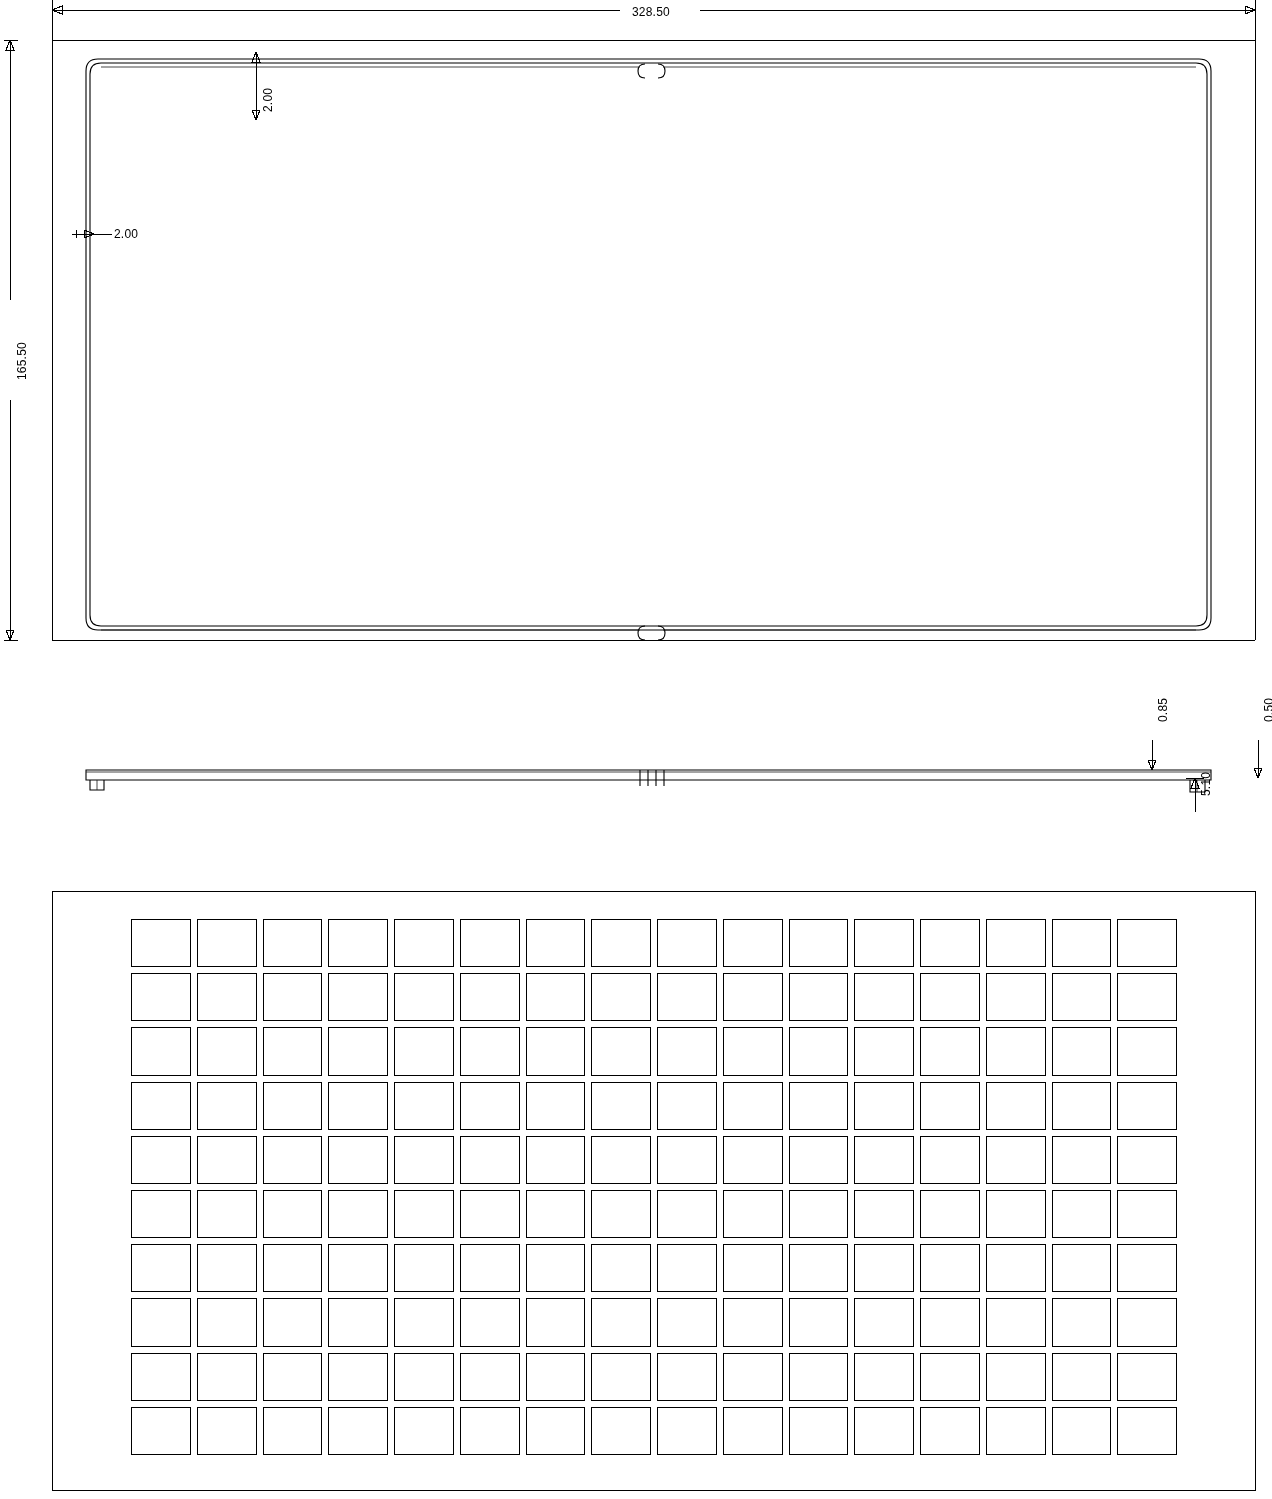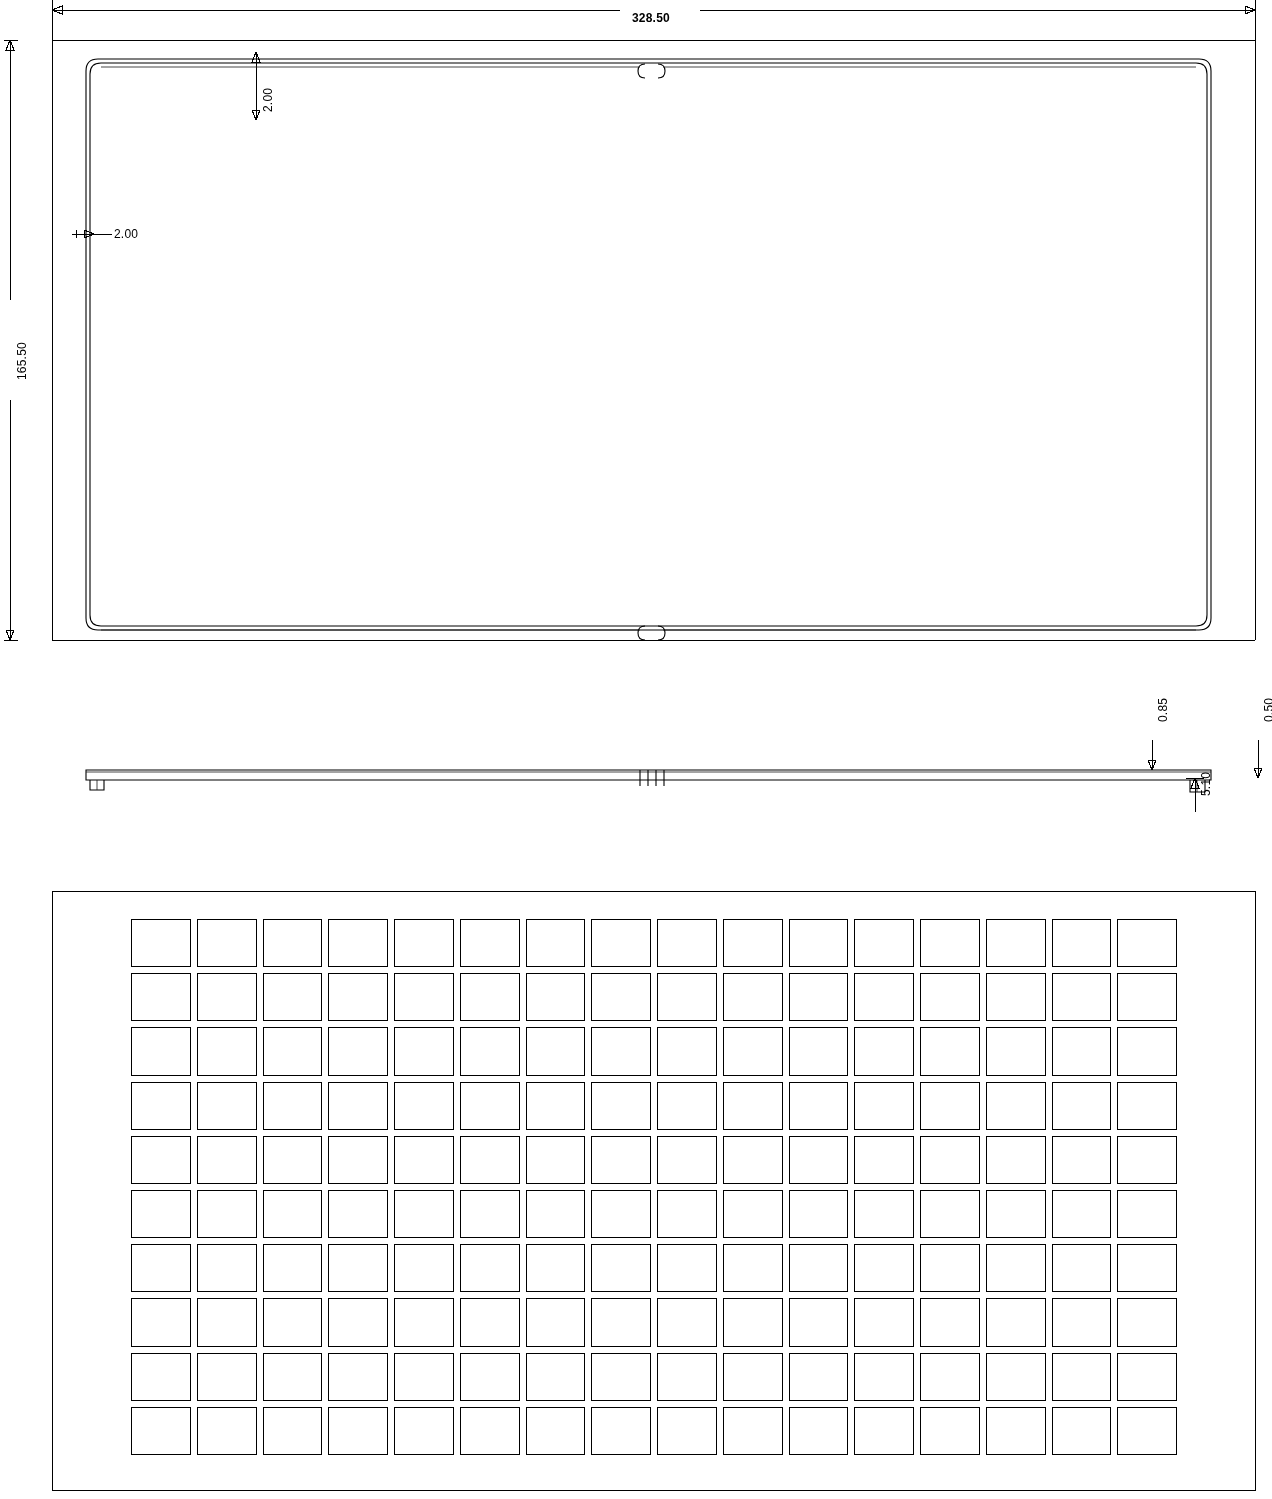--- a/index.html
+++ b/index.html
@@ -139,21 +139,21 @@
         <path class="ln-thin" d="M 663 67 L 1196 67"></path>
       </g>
       <g>
         <path class="outline" d="M 645 626 Q 638 626 638 633 Q 638 640 645 640"></path>
         <path class="outline" d="M 658 626 Q 665 626 665 633 Q 665 640 658 640"></path>
         <path class="ln-thin" d="M 101 630 L 640 630"></path>
         <path class="ln-thin" d="M 663 630 L 1196 630"></path>
       </g>
     </svg>
 
-    <div class="dim-text" style="left:632px; top:12px;font-weight:bold;">328.50</div>
+    <div class="dim-text" style="left:632px; top:6px;">328.50</div>
 
     <div class="dim-text vert" style="left:16px; top:380px;">165.50</div>
 
     <div class="dim-text vert" style="left:262px; top:112px;">2.00</div>
 
     <div class="dim-text" style="left:114px; top:228px;">2.00</div>
   </div>
 
   <div class="view" style="left:0; top:700px; width:1272px; height:160px;">
     <svg width="1272" height="160" viewBox="0 0 1272 160">

